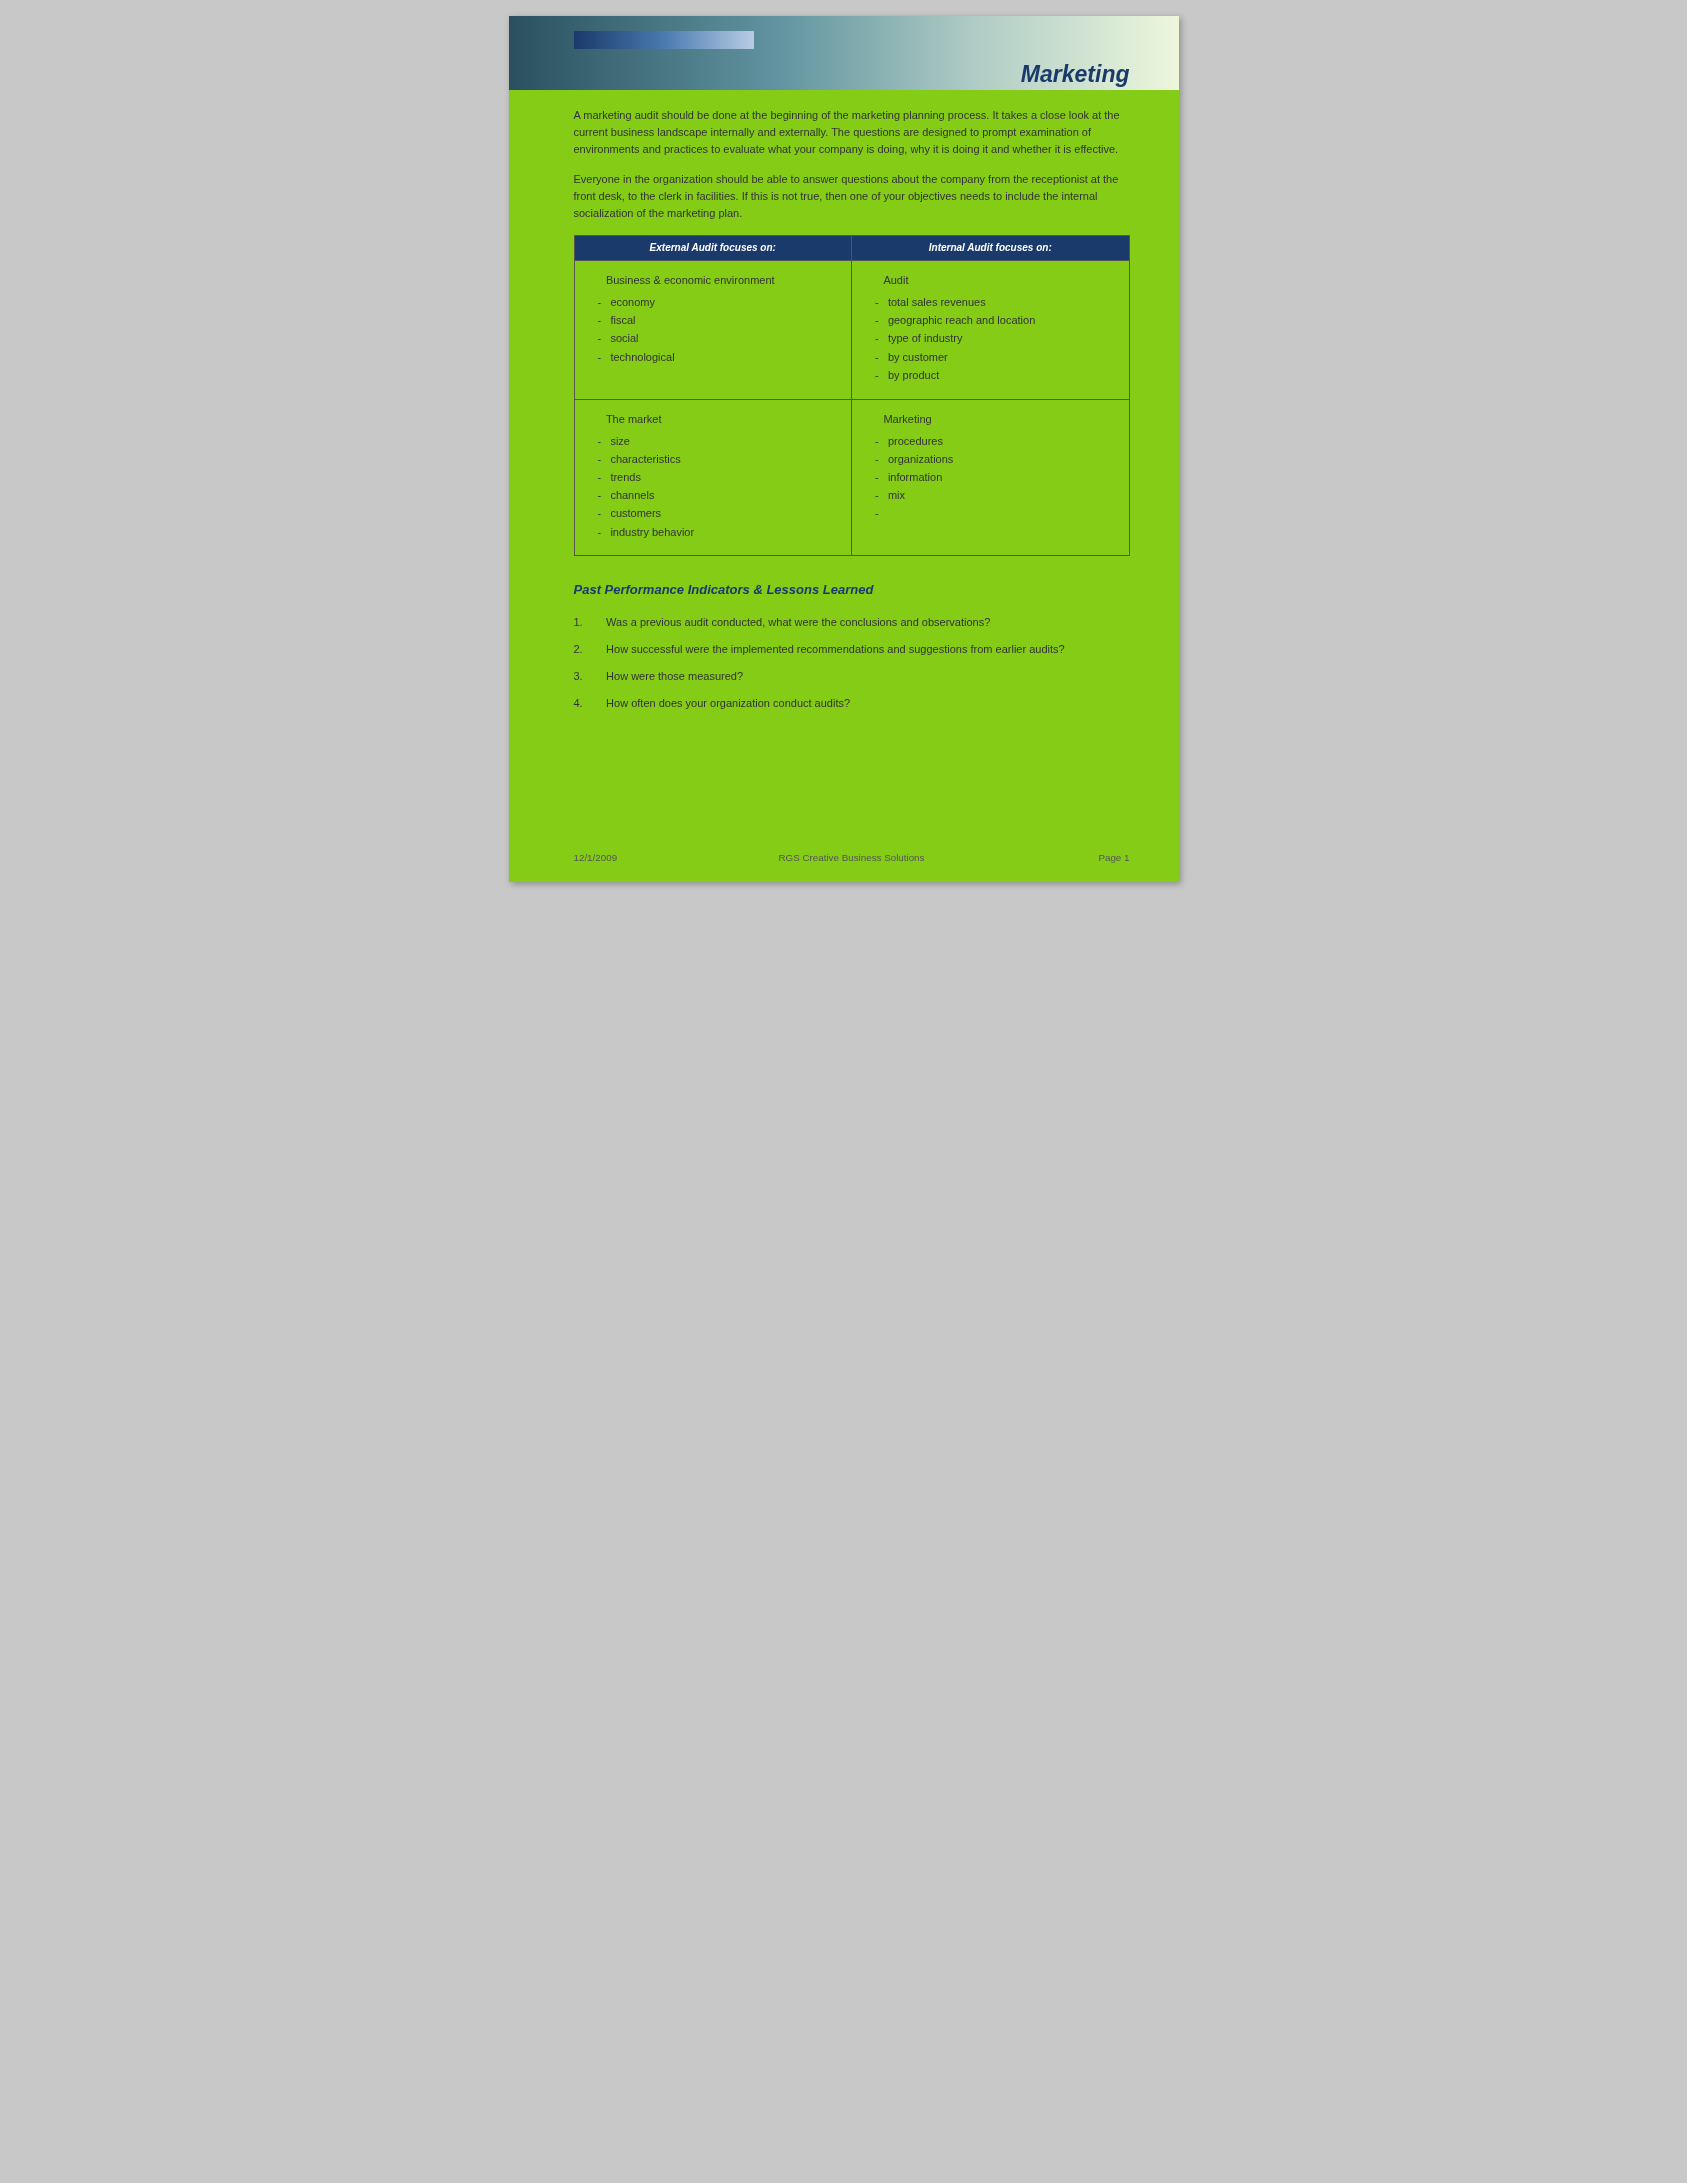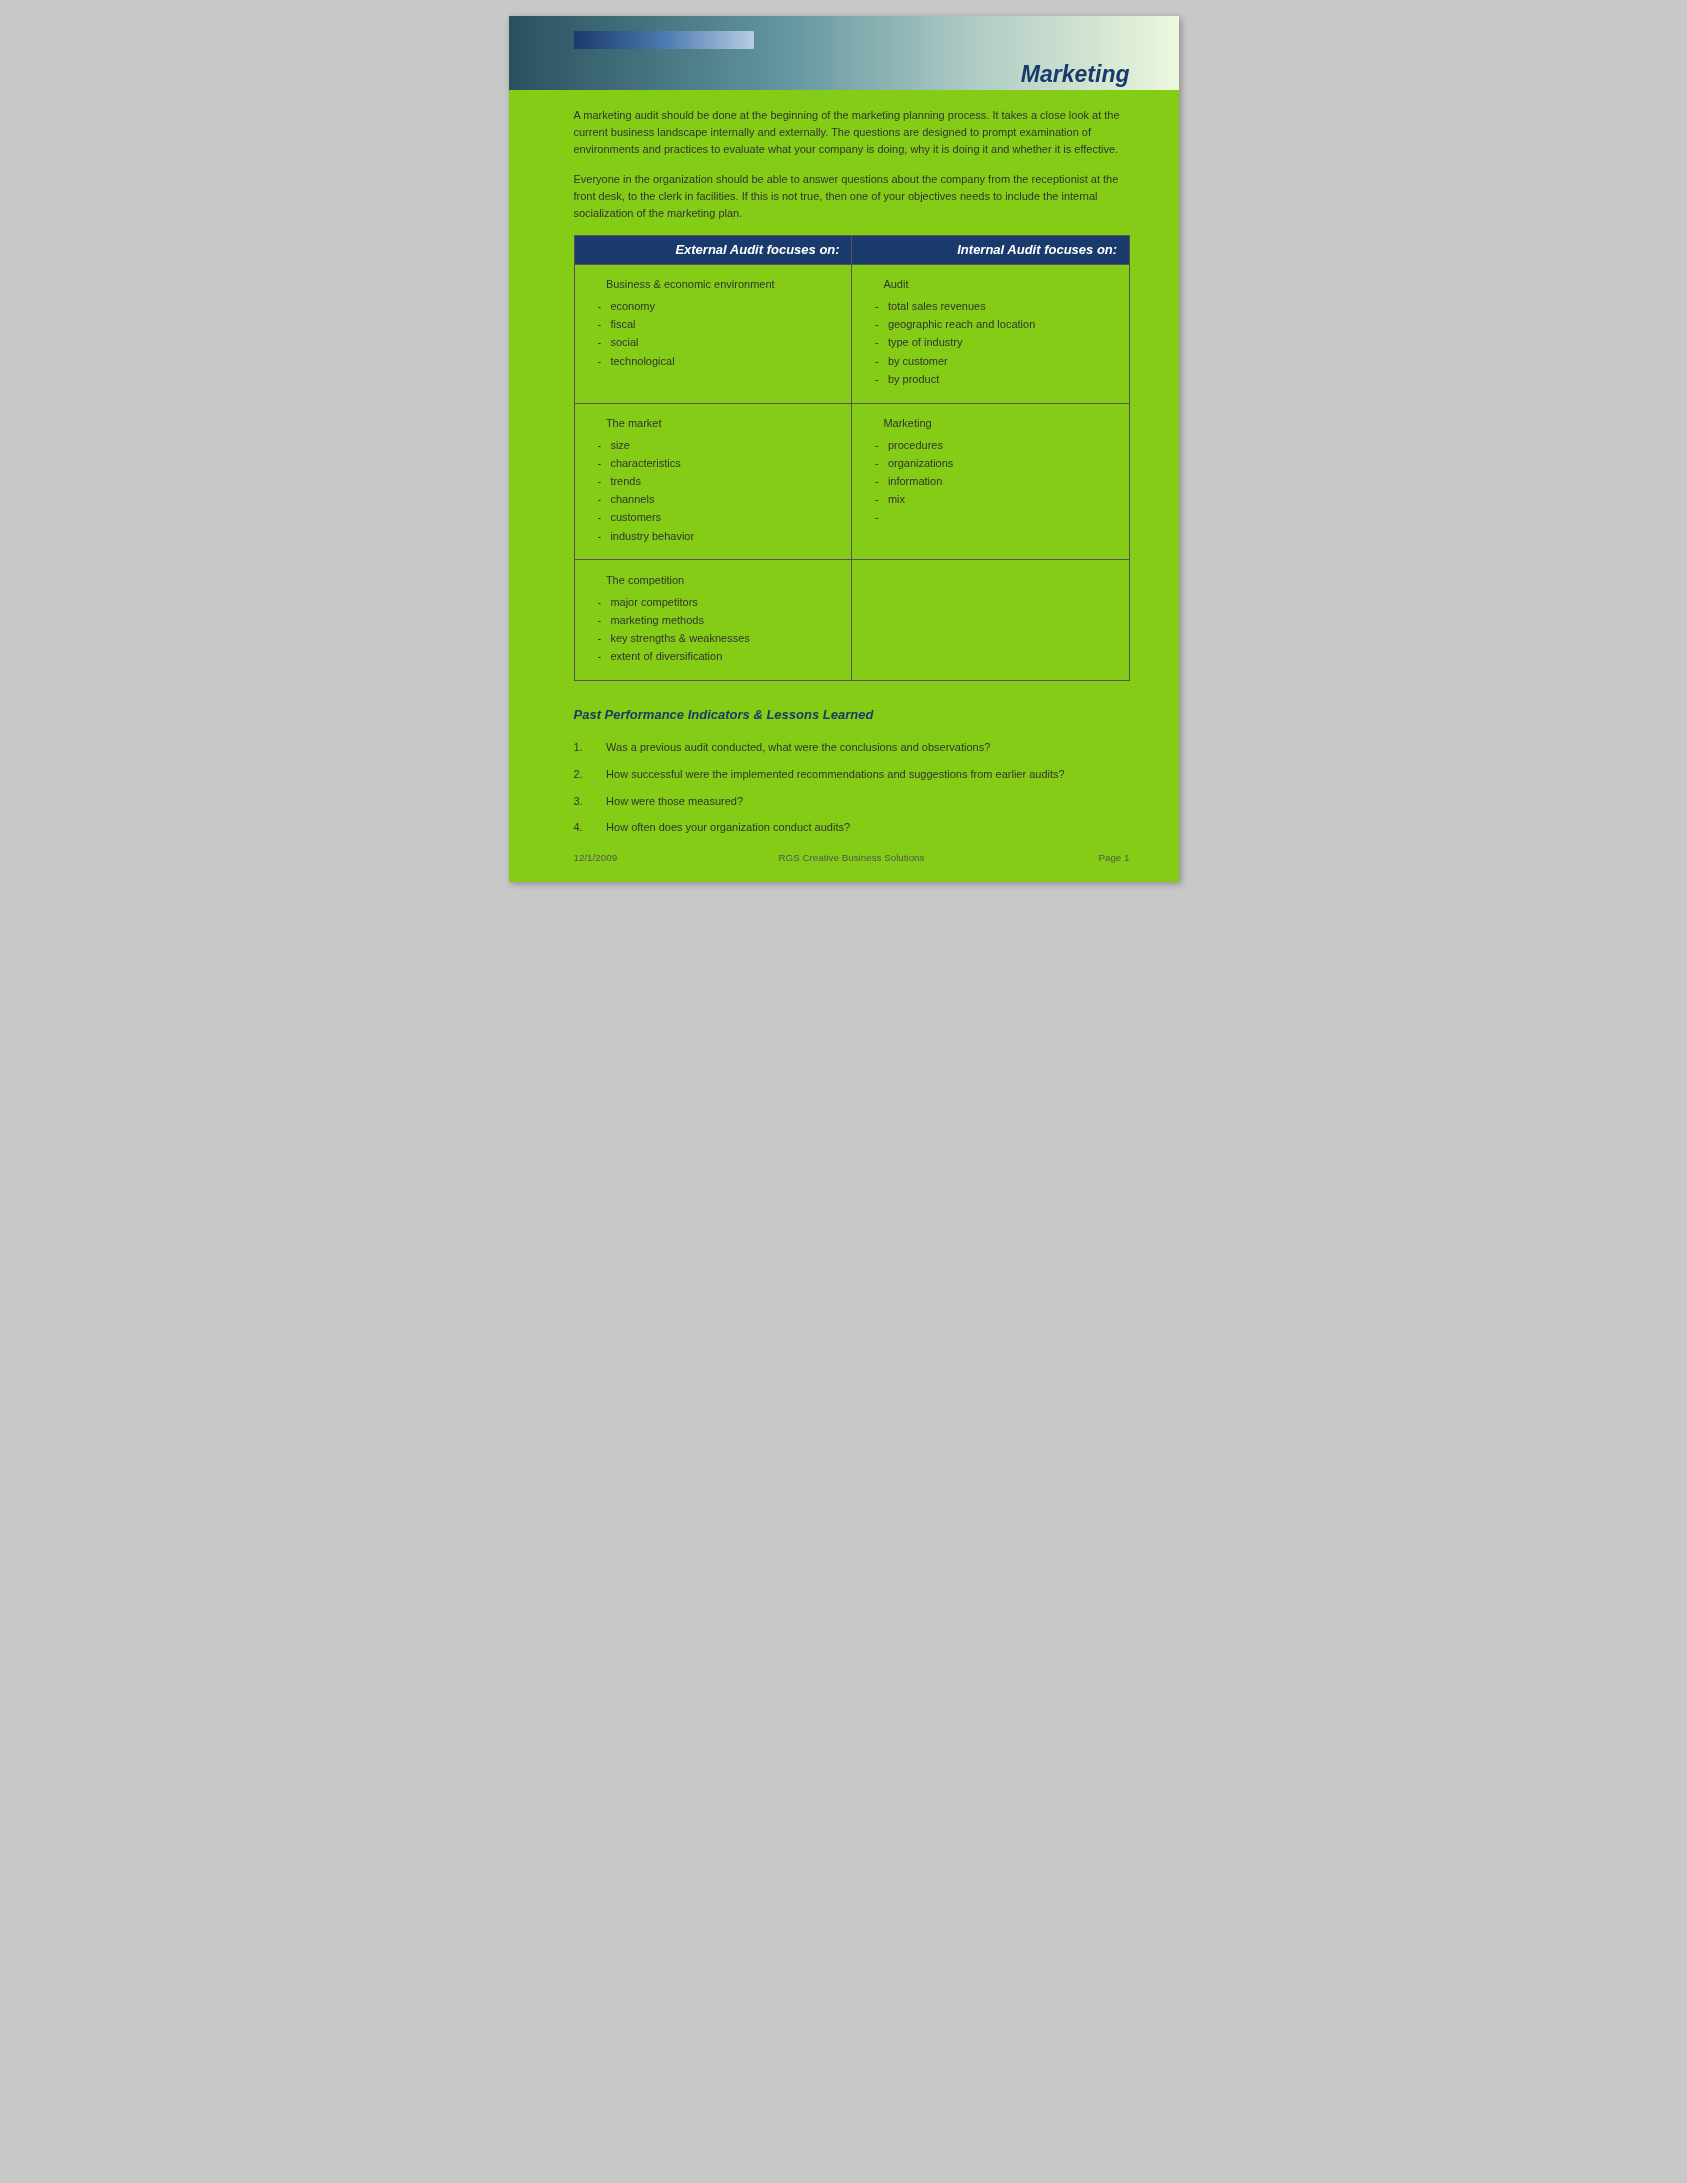--- a/index.html
+++ b/index.html
@@ -80,26 +80,26 @@
       width: 100%;
       border-collapse: collapse;
       margin-top: 13px;
       margin-bottom: 26px;
       border: 1.2px solid #555;
     }
 
     .audit-table th {
       background: #1a3a6b;
       color: #ffffff;
-      font-size: 13px;
+      font-size: 10px;
       font-weight: 900;
       font-style: italic;
       padding: 6.5px 11.4px;
       border: 1.2px solid #555;
-      text-align: right;
+      text-align: center;
       font-family: Arial, sans-serif;
     }
 
     .audit-table td {
       vertical-align: top;
       padding: 11.4px 11.4px 14.7px 11.4px;
       border: 1.2px solid #555;
       font-size: 11px;
       color: #333;
       line-height: 1.6;
@@ -250,32 +250,20 @@
             <ul>
               <li><span>procedures</span></li>
               <li><span>organizations</span></li>
               <li><span>information</span></li>
               <li><span>mix</span></li>
               <li>&nbsp;</li>
             </ul>
           </td>
         </tr>
 
-        <tr>
-          <td>
-            <div class="section-title">The competition</div>
-            <ul>
-              <li><span>major competitors</span></li>
-              <li><span>marketing methods</span></li>
-              <li><span>key strengths &amp; weaknesses</span></li>
-              <li><span>extent of diversification</span></li>
-            </ul>
-          </td>
-          <td>&nbsp;</td>
-        </tr>
       </tbody>
     </table>
 
     <h2 class="section-heading">Past Performance Indicators &amp; Lessons Learned</h2>
 
     <ol class="numbered-list">
       <li>
         <span class="num">1.</span>
         <span>Was a previous audit conducted, what were the conclusions and observations?</span>
       </li>

